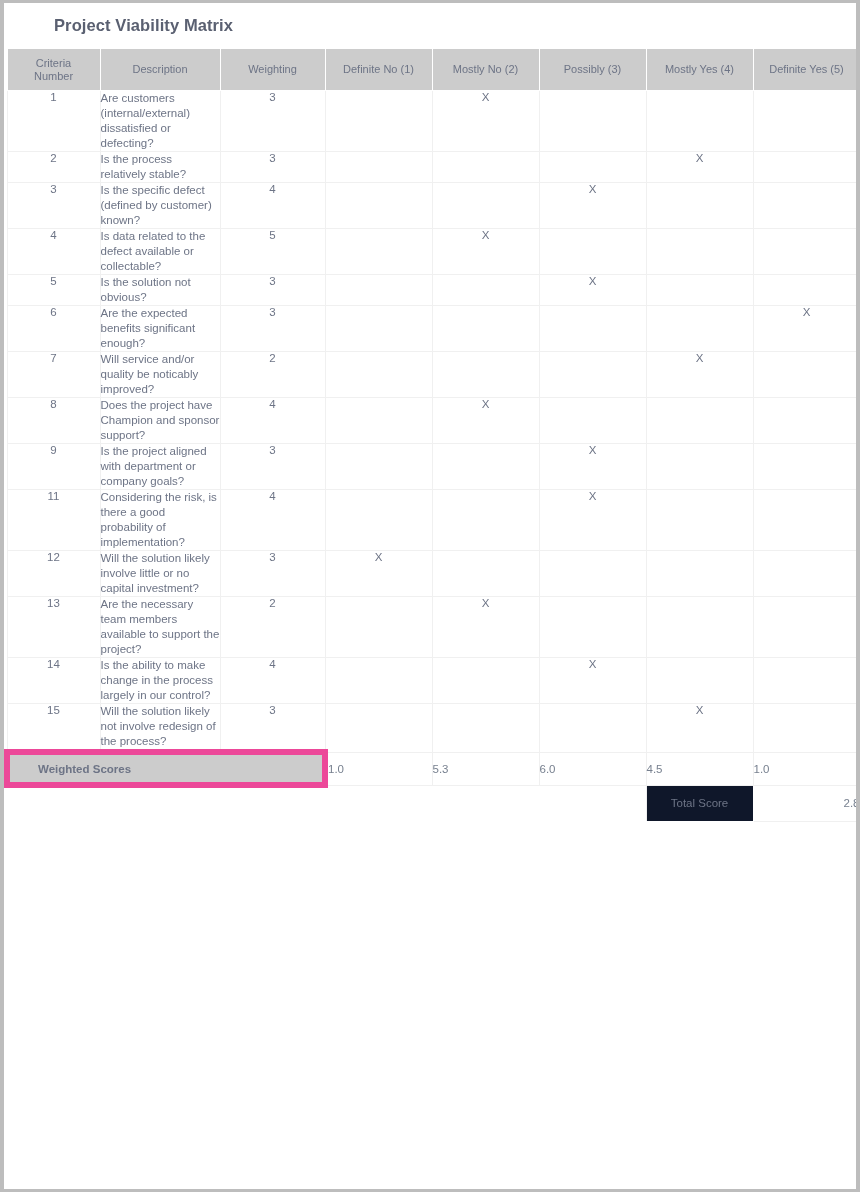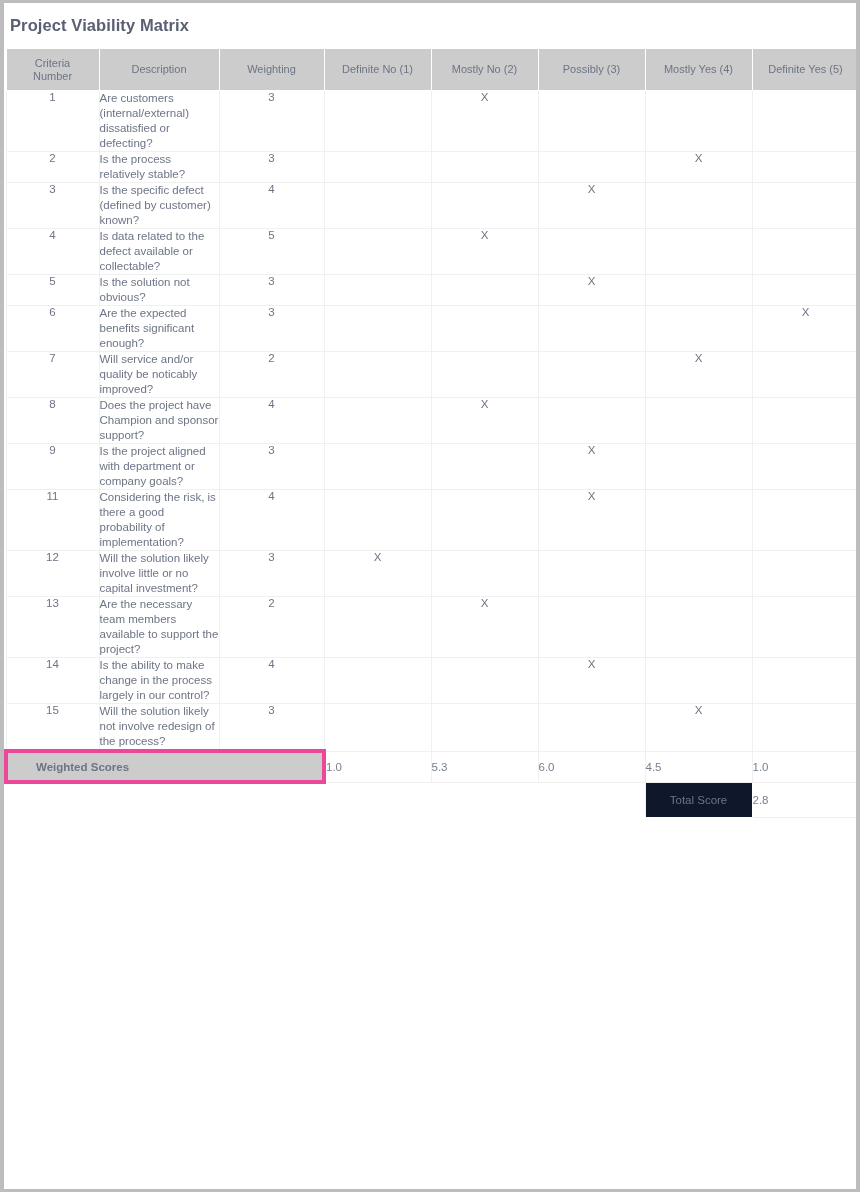--- a/index.html
+++ b/index.html
@@ -30,20 +30,21 @@
   }
 
   
   #title-bar {
     height: 45px;
     box-sizing: border-box;
     display: flex;
     align-items: center;
     padding-left: 6px;
     background: #ffffff;
+    margin-left: 44px;
   }
   #title-text {
     font-size: 16.5px;
     font-weight: bold;
     color: #5a6071;
     letter-spacing: 0.1px;
   }
 
   
   table.matrix {
@@ -102,21 +103,21 @@
   td.rate {
     text-align: center;
     padding-top: 11px;
     font-size: 11.5px;
     color: #6d7486;
   }
 
   
   tr.wscores td.wlabel {
     background: #cccccc;
-    border: 4px solid #ec4899;
+    border: 6px solid #ec4899;
     height: 27px;
     vertical-align: middle;
     padding-left: 28px;
     font-size: 11.5px;
     font-weight: bold;
     color: #6d7486;
   }
   tr.wscores td.wval {
     height: 27px;
     vertical-align: middle;
@@ -139,21 +140,21 @@
     border-top-color: #f0f0f0;
   }
   tr.total td.tlabel {
     background: #0f172a;
     border: 1px solid #ffffff;
     text-align: center;
     font-size: 11.5px;
     color: #6d7486;
   }
   tr.total td.tval {
-    text-align: left;
+    text-align: right;
     font-size: 11.5px;
     color: #77808f;
   }
 </style>
 </head>
 <body>
 
 <div id="card">
 
   <div id="title-bar">

